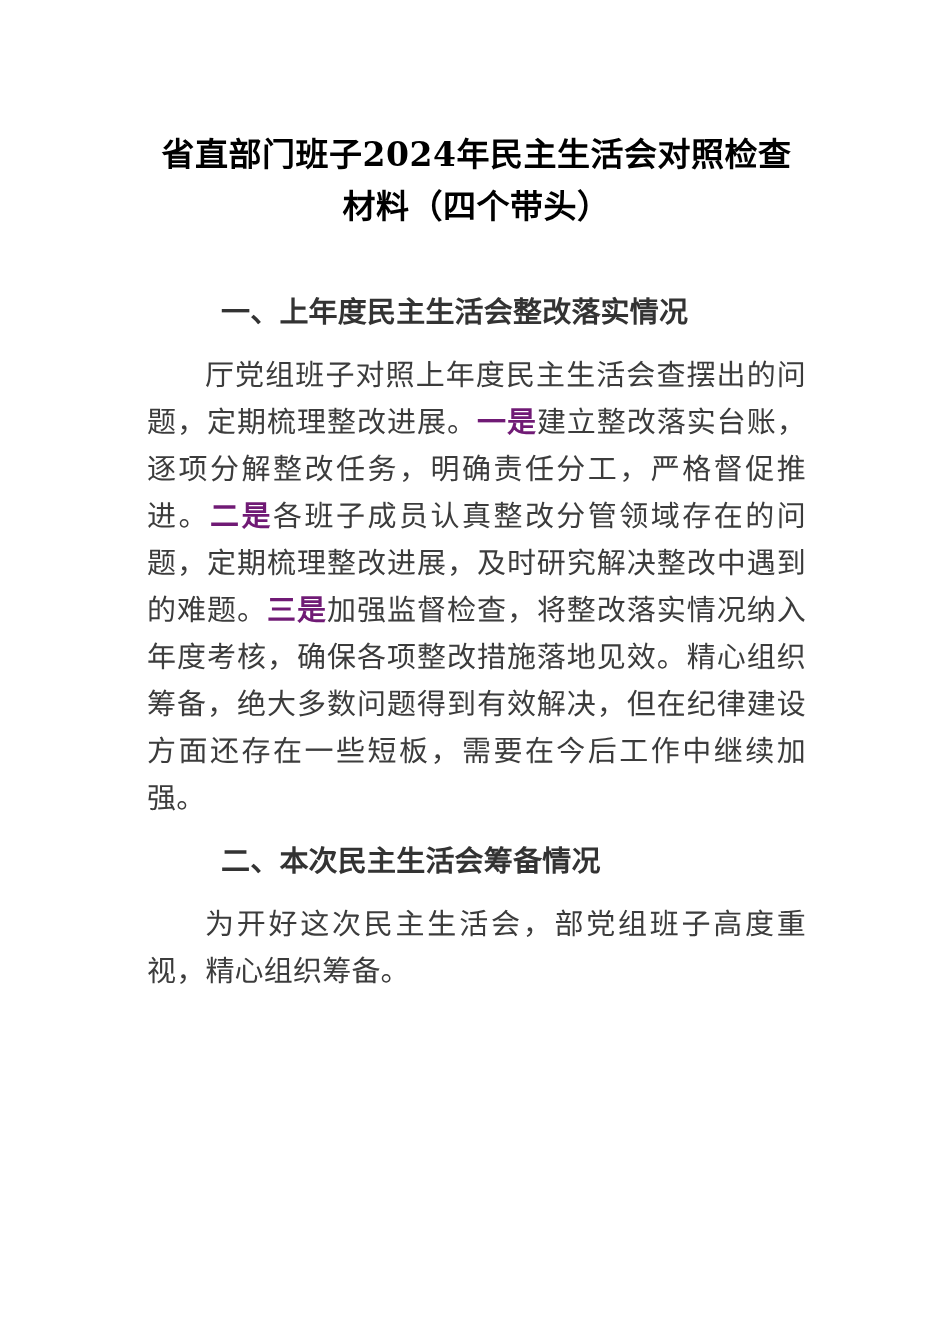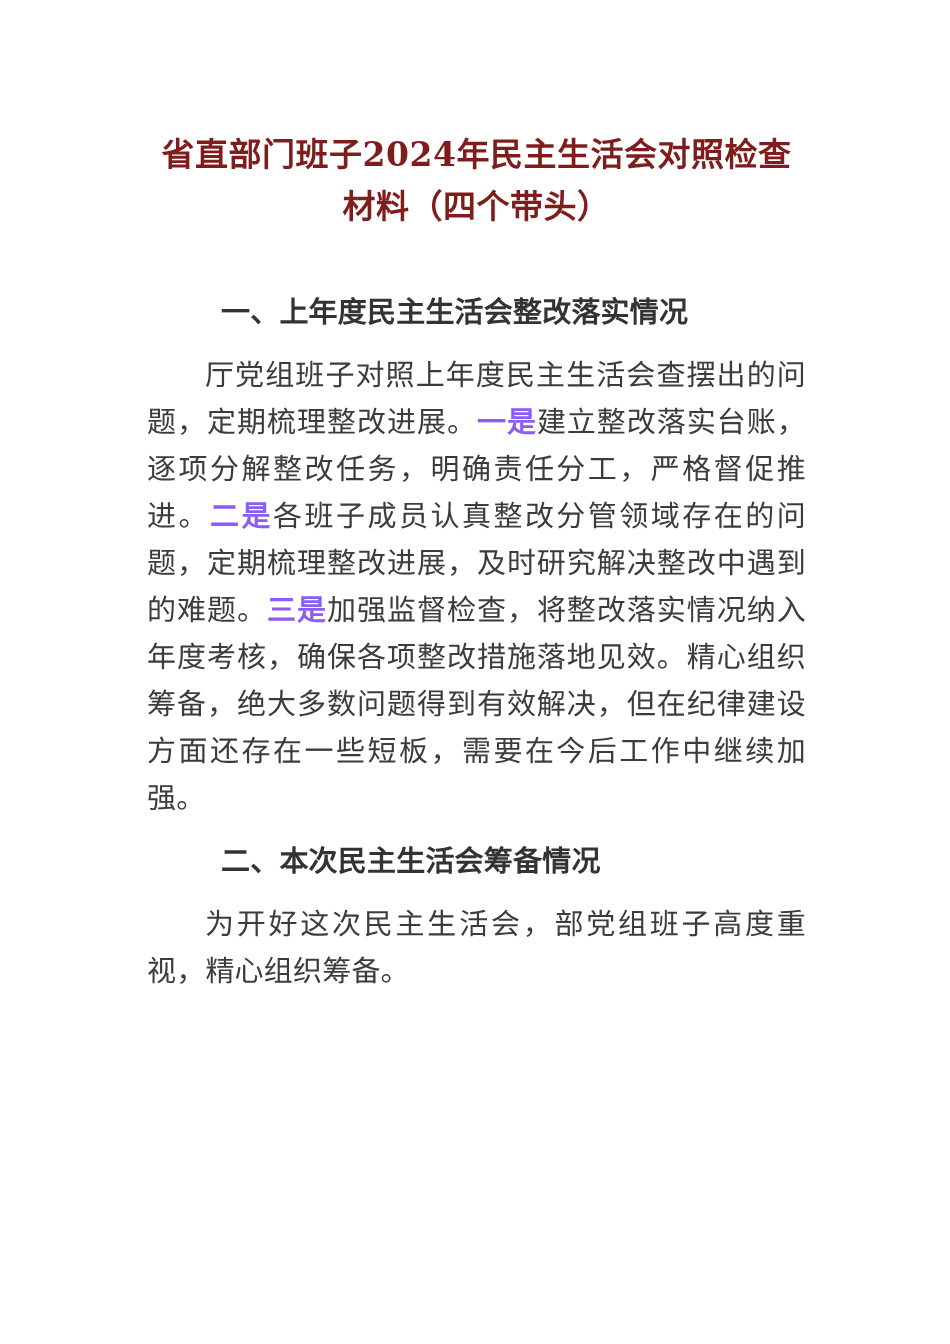--- a/index.html
+++ b/index.html
@@ -29,21 +29,21 @@
 
   
   .doc-title {
     margin: 0;
     padding-top: 129px;
     font-size: 33px;
     line-height: 52px;
     font-weight: 700;
     text-align: center;
     letter-spacing: 0.5px;
-    color: #7f1d1d;
+    color: #000000;
     font-family: "DejaVu Serif", "Liberation Serif", serif;
   }
 
   
   .body-area {
     padding-top: 40px;
   }
 
   p.para {
     margin: 0;
@@ -62,21 +62,21 @@
     line-height: 47px;
     font-weight: 700;
     text-indent: 58px;
     text-align: left;
     letter-spacing: 0.2px;
     color: #333333;
   }
 
   .lead {
     font-weight: 700;
-    color: #8b5cf6;
+    color: #701a75;
   }
 </style>
 </head>
 <body>
 
 <div class="page">
 
   <h1 class="doc-title">省直部门班子2024年民主生活会对照检查材料（四个带头）</h1>
 
   <div class="body-area">

